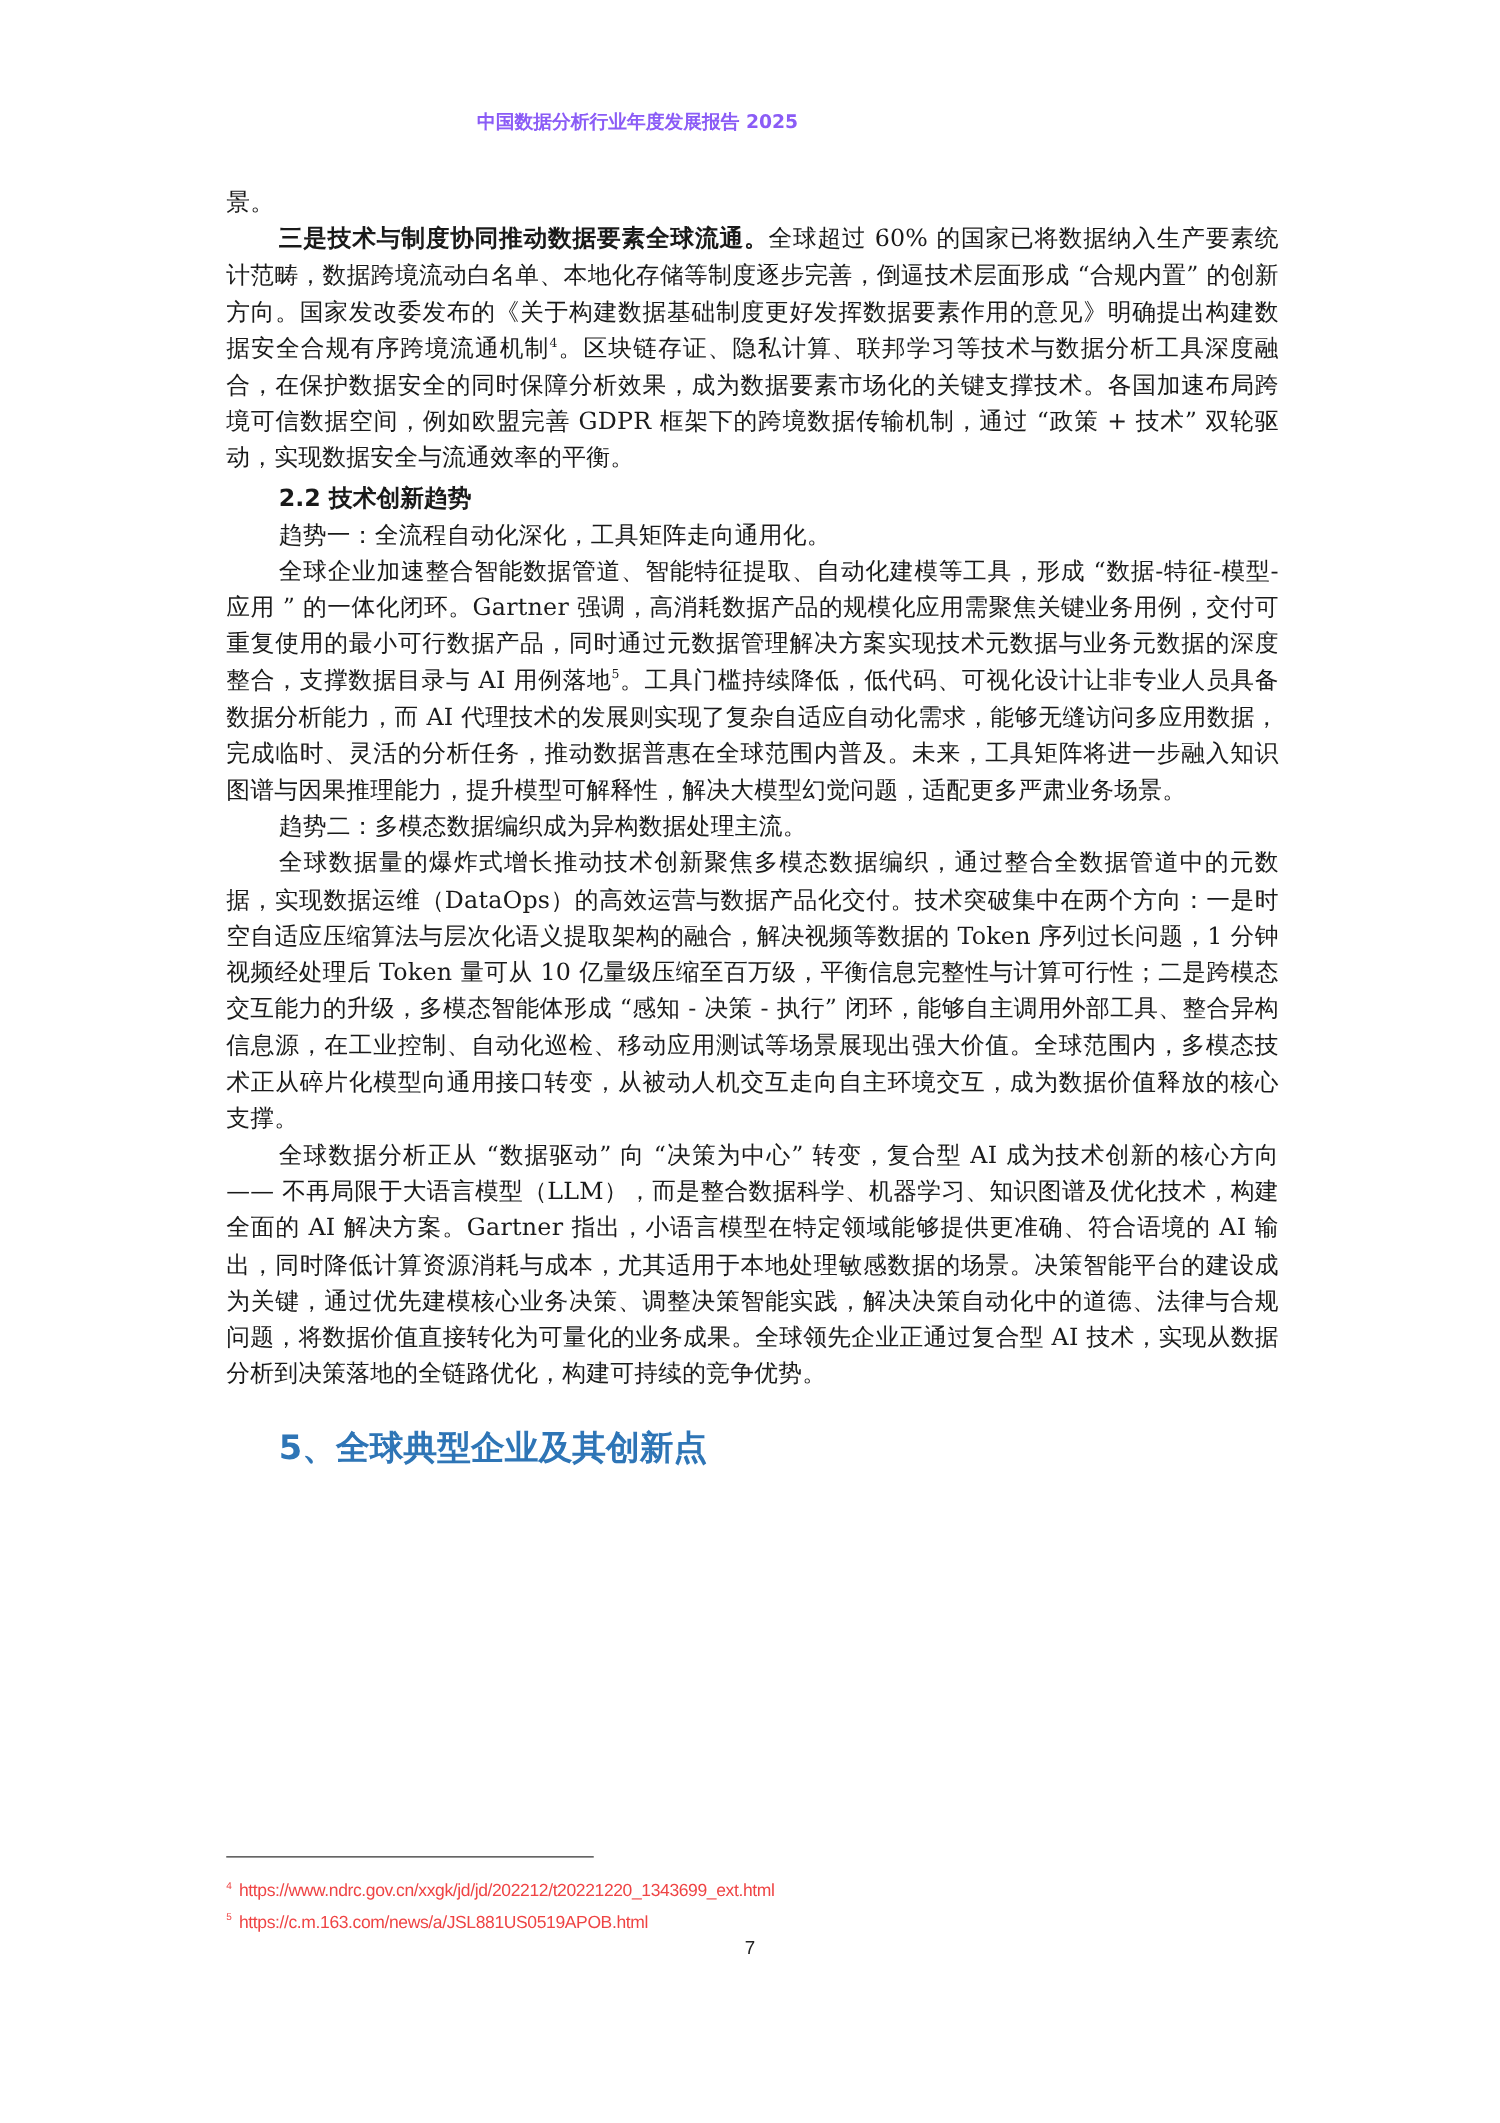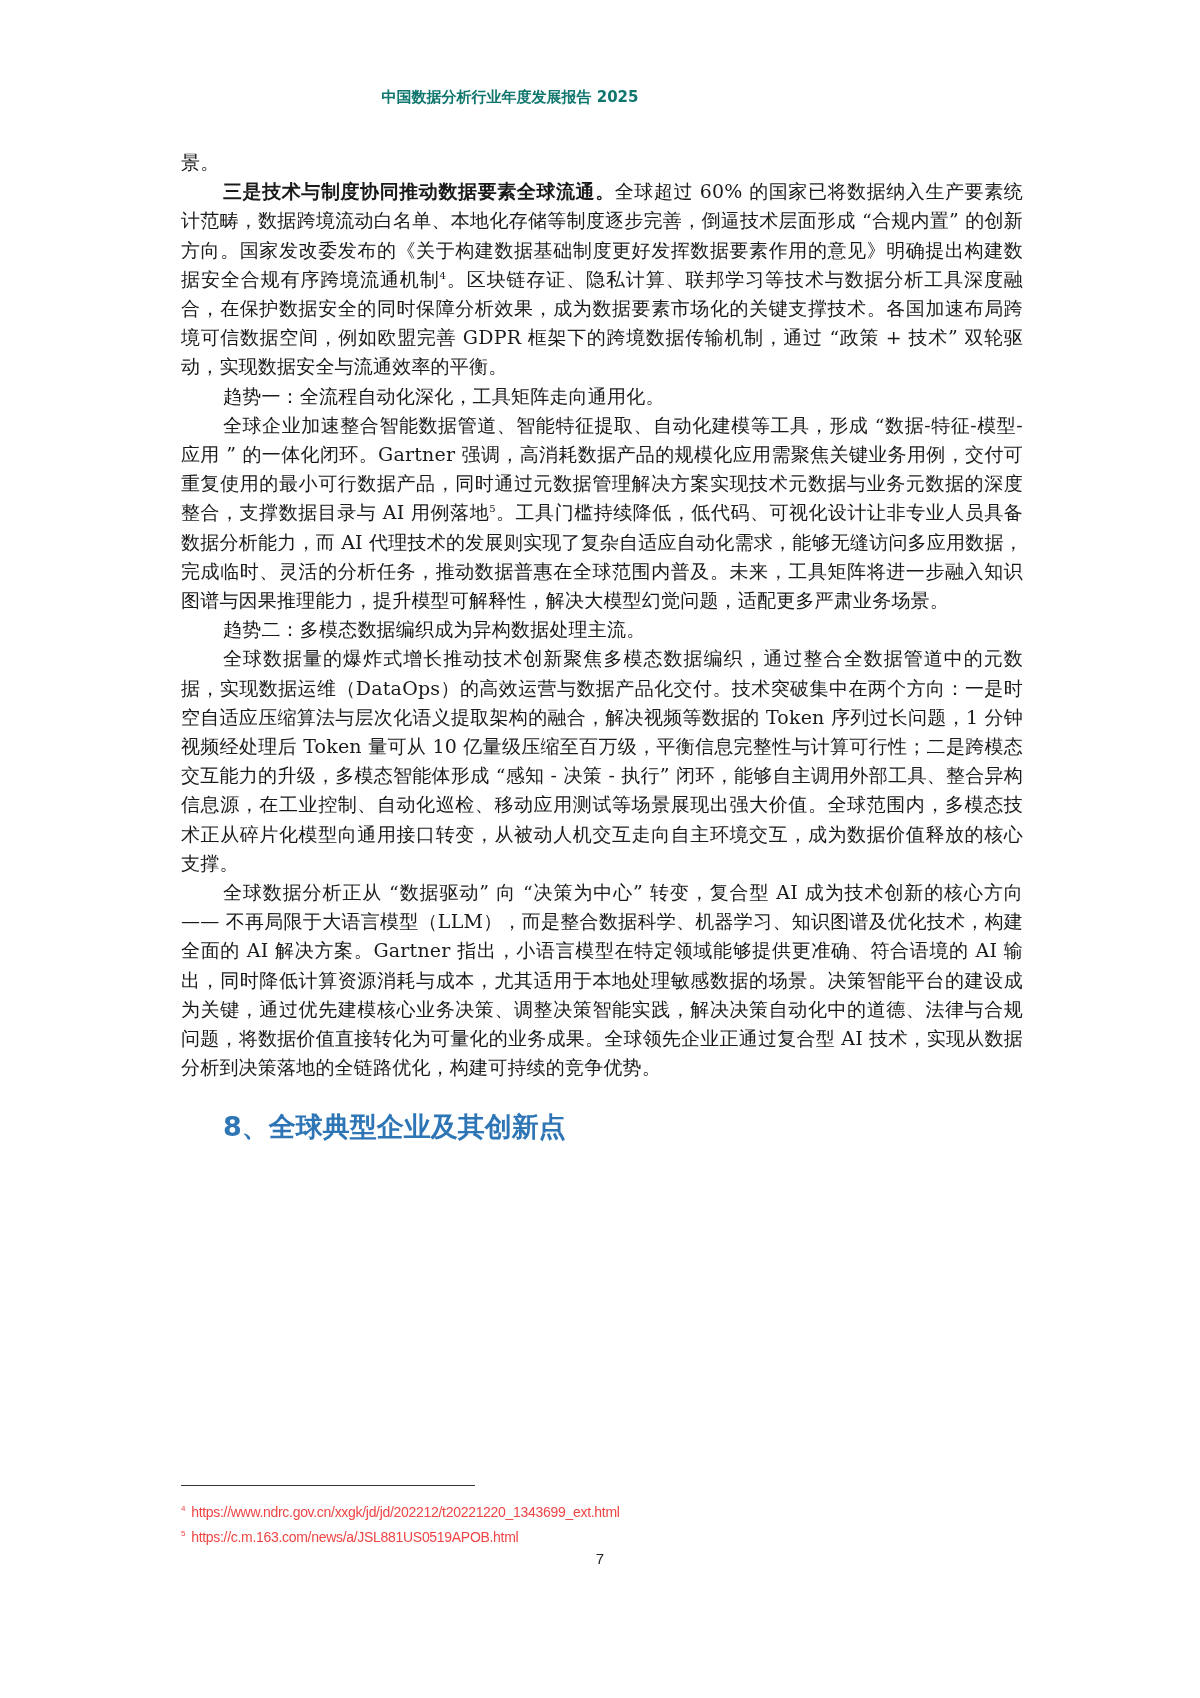--- a/index.html
+++ b/index.html
@@ -1,19 +1,19 @@
 <!DOCTYPE html>
 <html><head>
 <meta charset="utf-8">
 <style>
   html, body { margin: 0; padding: 0; background: #ffffff; }
   body { width: 1200px; height: 1698px; position: relative; overflow: hidden;
          font-family: "DejaVu Serif", "Liberation Serif", serif; color: #1a1a1a; }
   .page-header { position: absolute; top: 88px; left: 0; width: 1020px; text-align: center;
-         font-family: "DejaVu Sans", "Liberation Sans", sans-serif; font-size: 15px; font-weight: bold; color: #0f766e; }
+         font-family: "DejaVu Sans", "Liberation Sans", sans-serif; font-size: 15px; font-weight: bold; color: #8b5cf6; }
   .body { position: absolute; top: 148px; left: 181px; width: 842px; }
   .p { font-size: 19px; line-height: 29.2px; margin: 0; text-align: justify; text-align-last: left; letter-spacing: 0.2px; }
   .indent { text-indent: 42px; }
   .lead { font-weight: bold; font-family: Liberation Serif, serif; }
   .h2 { font-size: 19px; line-height: 30px; font-weight: bold; margin: 2px 0 0 0; padding-left: 42px;
         font-family: "DejaVu Sans", "Liberation Sans", sans-serif; }
   sup { font-size: 10px; line-height: 0; vertical-align: super; }
   .h1 { font-size: 27px; line-height: 40px; font-weight: bold; color: #2E75B6; margin: 24px 0 10px 0; padding-left: 42px;
         font-family: "DejaVu Sans", "Liberation Sans", sans-serif; }
   .footnote-rule { position: absolute; top: 1485px; left: 181px; width: 294px; height: 0; border-top: 1.5px solid #333; }
@@ -27,30 +27,31 @@
 </head>
 <body>
 
 <div class="page-header">中国数据分析行业年度发展报告 2025</div>
 
 <div class="body">
   <p class="p">景。</p>
 
   <p class="p indent"><span class="lead">三是技术与制度协同推动数据要素全球流通。</span><span>全球超过 60% 的国家已将数据纳入生产要素统计范畴，数据跨境流动白名单、本地化存储等制度逐步完善，倒逼技术层面形成 “合规内置” 的创新方向。国家发改委发布的《关于构建数据基础制度更好发挥数据要素作用的意见》明确提出构建数据安全合规有序跨境流通机制</span><sup>4</sup><span>。区块链存证、隐私计算、联邦学习等技术与数据分析工具深度融合，在保护数据安全的同时保障分析效果，成为数据要素市场化的关键支撑技术。各国加速布局跨境可信数据空间，例如欧盟完善 GDPR 框架下的跨境数据传输机制，通过 “政策 + 技术” 双轮驱动，实现数据安全与流通效率的平衡。</span></p>
 
+  <div class="h2">2.2 技术创新趋势</div>
 
   <p class="p indent">趋势一：全流程自动化深化，工具矩阵走向通用化。</p>
   <p class="p indent"><span>全球企业加速整合智能数据管道、智能特征提取、自动化建模等工具，形成 “数据-特征-模型-应用 ” 的一体化闭环。Gartner 强调，高消耗数据产品的规模化应用需聚焦关键业务用例，交付可重复使用的最小可行数据产品，同时通过元数据管理解决方案实现技术元数据与业务元数据的深度整合，支撑数据目录与 AI 用例落地</span><sup>5</sup><span>。工具门槛持续降低，低代码、可视化设计让非专业人员具备数据分析能力，而 AI 代理技术的发展则实现了复杂自适应自动化需求，能够无缝访问多应用数据，完成临时、灵活的分析任务，推动数据普惠在全球范围内普及。未来，工具矩阵将进一步融入知识图谱与因果推理能力，提升模型可解释性，解决大模型幻觉问题，适配更多严肃业务场景。</span></p>
 
   <p class="p indent">趋势二：多模态数据编织成为异构数据处理主流。</p>
   <p class="p indent">全球数据量的爆炸式增长推动技术创新聚焦多模态数据编织，通过整合全数据管道中的元数据，实现数据运维（DataOps）的高效运营与数据产品化交付。技术突破集中在两个方向：一是时空自适应压缩算法与层次化语义提取架构的融合，解决视频等数据的 Token 序列过长问题，1 分钟视频经处理后 Token 量可从 10 亿量级压缩至百万级，平衡信息完整性与计算可行性；二是跨模态交互能力的升级，多模态智能体形成 “感知 - 决策 - 执行” 闭环，能够自主调用外部工具、整合异构信息源，在工业控制、自动化巡检、移动应用测试等场景展现出强大价值。全球范围内，多模态技术正从碎片化模型向通用接口转变，从被动人机交互走向自主环境交互，成为数据价值释放的核心支撑。</p>
 
   <p class="p indent">全球数据分析正从 “数据驱动” 向 “决策为中心” 转变，复合型 AI 成为技术创新的核心方向 —— 不再局限于大语言模型（LLM），而是整合数据科学、机器学习、知识图谱及优化技术，构建全面的 AI 解决方案。Gartner 指出，小语言模型在特定领域能够提供更准确、符合语境的 AI 输出，同时降低计算资源消耗与成本，尤其适用于本地处理敏感数据的场景。决策智能平台的建设成为关键，通过优先建模核心业务决策、调整决策智能实践，解决决策自动化中的道德、法律与合规问题，将数据价值直接转化为可量化的业务成果。全球领先企业正通过复合型 AI 技术，实现从数据分析到决策落地的全链路优化，构建可持续的竞争优势。</p>
 
-  <div class="h1">8、全球典型企业及其创新点</div>
+  <div class="h1">5、全球典型企业及其创新点</div>
 </div>
 
 <div class="footnote-rule"></div>
 <div class="footnotes">
   <div class="fn"><sup>4</sup><span>https://www.ndrc.gov.cn/xxgk/jd/jd/202212/t20221220_1343699_ext.html</span></div>
   <div class="fn"><sup>5</sup><span>https://c.m.163.com/news/a/JSL881US0519APOB.html</span></div>
 </div>
 
 <div class="page-number">7</div>
 

